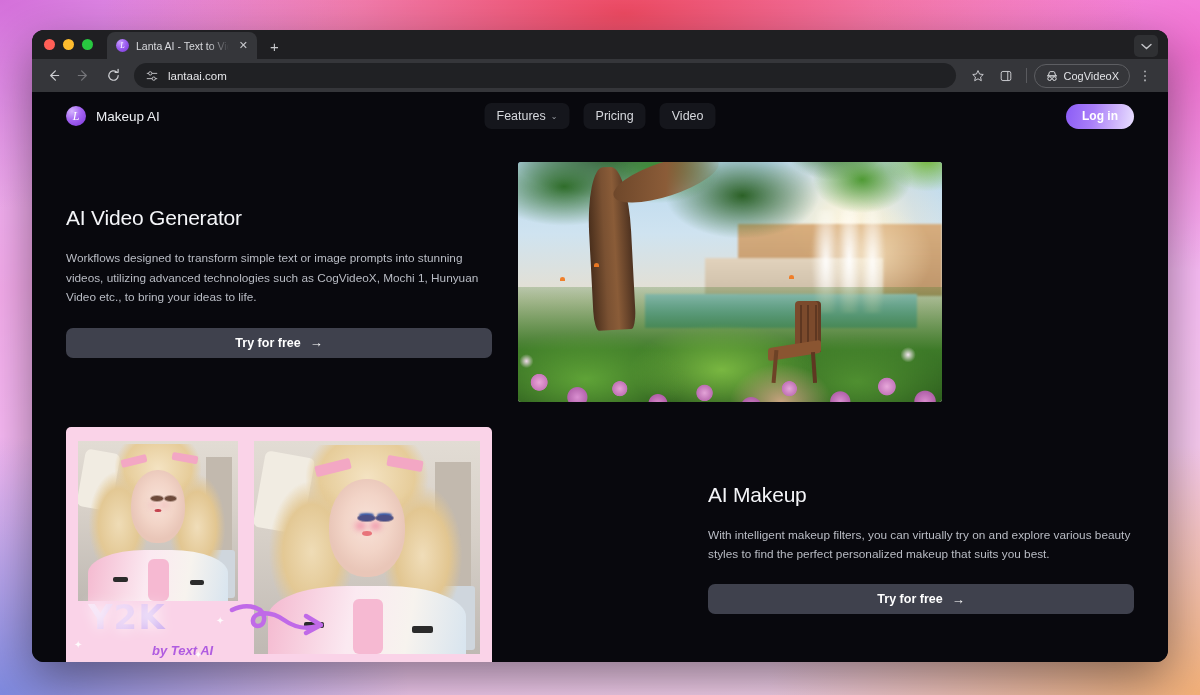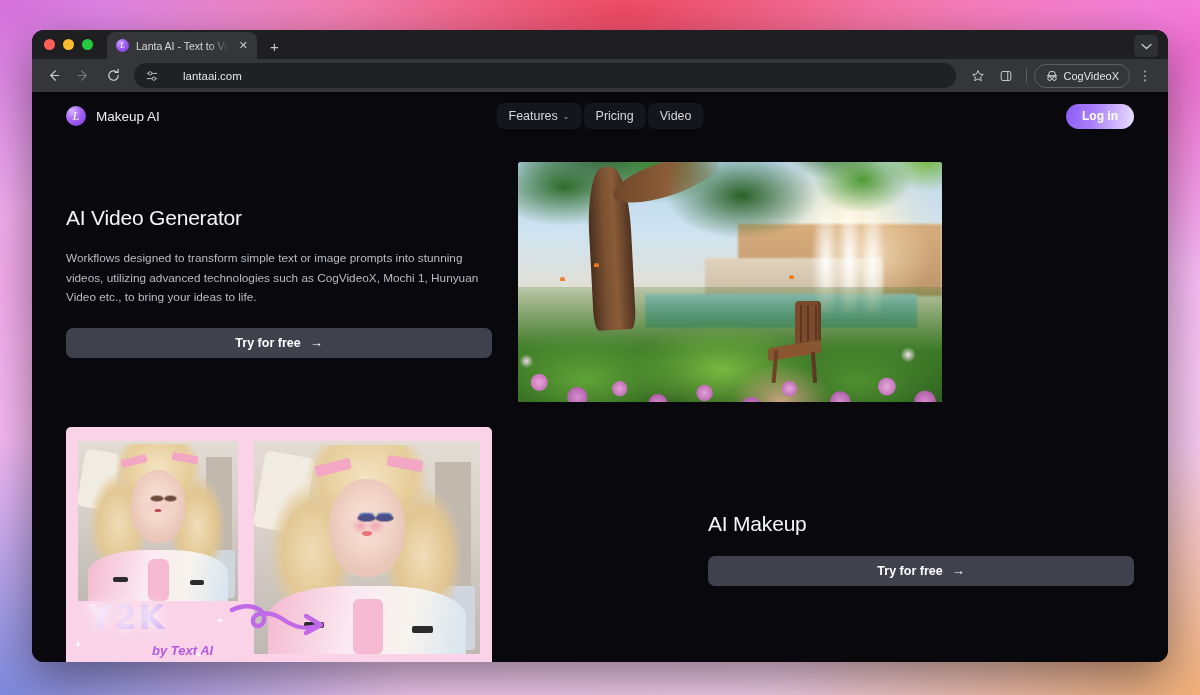--- a/index.html
+++ b/index.html
@@ -109,21 +109,21 @@
     color: #cdced2; font-size: 14px;
   }
   .navbtn.disabled { color: #75767a; }
   .omnibox {
     flex: 1 1 auto;
     height: 25px;
     background: #202124;
     border-radius: 13px;
     display: flex; align-items: center;
     padding: 0 10px;
-    gap: 24px;
+    gap: 9px;
     margin: 0 6px 0 4px;
   }
   .omni-icon { width: 15px; height: 15px; color: #bfc0c4; display: flex; align-items: center; justify-content: center; }
   .omni-url { color: #e4e5e8; font-size: 11.5px; }
   .tb-right { display: flex; align-items: center; gap: 2px; }
   .tb-ico { width: 26px; height: 26px; display: flex; align-items: center; justify-content: center; color: #cdced2; font-size: 13px; }
   .tb-sep { width: 1px; height: 15px; background: #5a5b5f; margin: 0 5px; }
   .incognito {
     height: 24px; border-radius: 12px;
     border: 1px solid #5d5e62;
@@ -143,21 +143,21 @@
   }
   .brand { display: flex; align-items: center; gap: 10px; }
   .brand-mark {
     width: 20px; height: 20px; border-radius: 50%;
     background: radial-gradient(circle at 30% 26%, #d4b3ff 0%, #a464f2 45%, #7b34d8 100%);
     display: flex; align-items: center; justify-content: center;
   }
   .brand-mark span { color: #fff; font-size: 12px; font-style: italic; font-family: "Liberation Serif", serif; line-height: 1; }
   .brand-name { color: #eceef2; font-size: 13.5px; }
 
-  .nav { position: absolute; left: 50%; transform: translateX(-50%); display: flex; align-items: center; gap: 2px; }
+  .nav { position: absolute; left: 50%; transform: translateX(-50%); display: flex; align-items: center; gap: 14px; }
   .nav-item {
     color: #d6d8dd; font-size: 12.5px;
     padding: 6px 12px;
     border-radius: 7px;
     background: #15161c;
     display: flex; align-items: center; gap: 5px;
     white-space: nowrap;
   }
   .chev { font-size: 8px; color: #9fa2a9; }
 
@@ -610,20 +610,21 @@
             </svg>
 
             <div class="mk-sparkle" style="left:8px; bottom:20px;">✦</div>
             <div class="mk-sparkle" style="left:150px; bottom:44px;">✦</div>
             <div class="mk-sparkle" style="left:128px; bottom:10px;">✦</div>
           </div>
         </div>
 
         <div class="col-text">
           <h2 class="sec-title">AI Makeup</h2>
+          <p class="sec-body">With intelligent makeup filters, you can virtually try on and explore various beauty styles to find the perfect personalized makeup that suits you best.</p>
           <div class="cta">
             <span>Try for free</span>
             <span class="arr">→</span>
           </div>
         </div>
       </section>
 
     </div>
   </div>
 </div>

